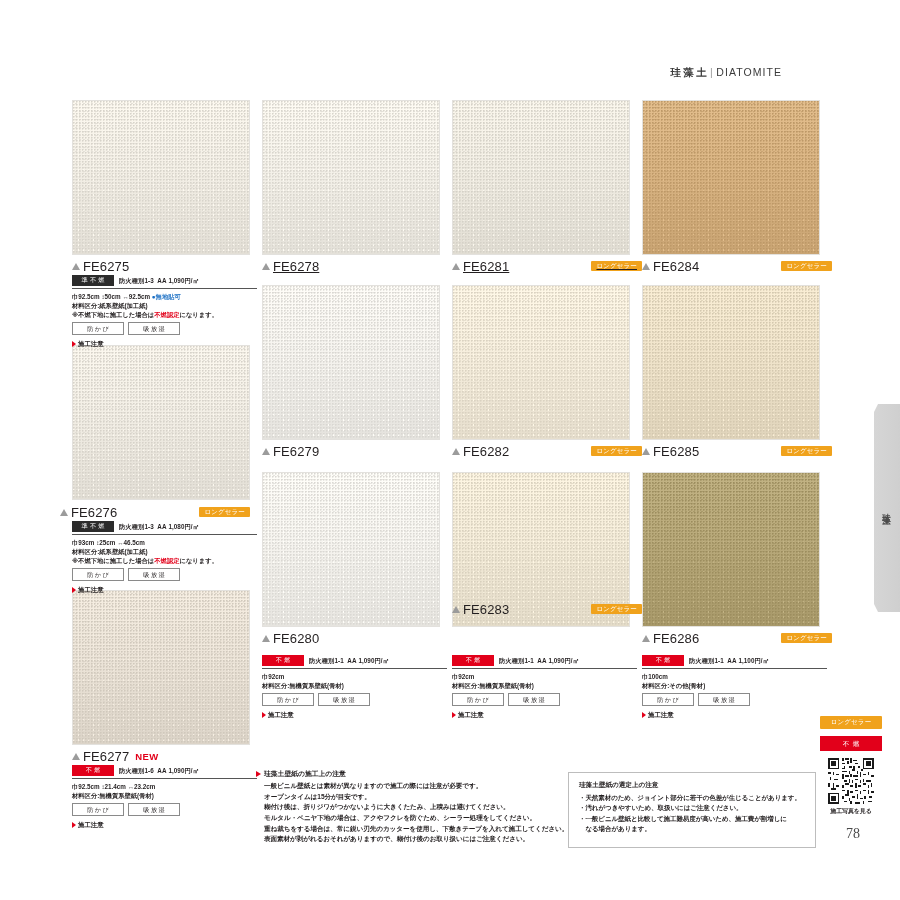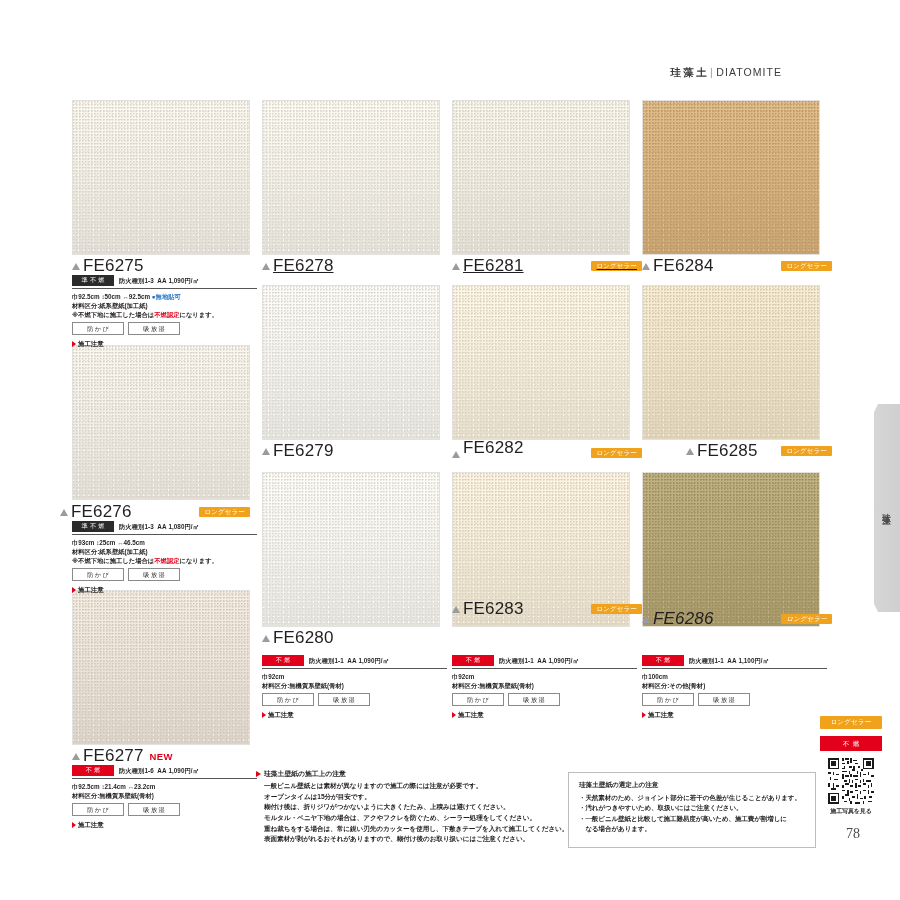--- a/index.html
+++ b/index.html
@@ -33,21 +33,21 @@
 
   
   .label-row {
     position:absolute; display:flex; align-items:center;
     height:14px; width:190px;
   }
   .tri {
     width:0;height:0;border-left:4.5px solid transparent;border-right:4.5px solid transparent;
     border-bottom:7px solid #9b9b9b; margin-right:3px; flex:0 0 auto;
   }
-  .code { font-size:17px; letter-spacing:.01em; color:#231f20; }
+  .code { font-size:13px; letter-spacing:.01em; color:#231f20; }
   .new-tag { color:#e2001a; font-size:9.5px; font-weight:700; margin-left:6px; letter-spacing:.04em; }
   .ls-badge {
     margin-left:auto;
     background:#f0a21c; color:#ffffff;
     font-size:6.5px; letter-spacing:.02em;
     padding:2px 5px 2px; border-radius:1px; white-space:nowrap;
     line-height:1;
   }
 
   
@@ -183,21 +183,21 @@
   </div>
   <div class="label-row" style="left:452px;top:259px;text-decoration:underline;">
     <span class="tri"></span>
     <span class="code">FE6281</span>
     <span class="ls-badge">ロングセラー</span>
   </div>
 
   <div class="cell" style="left:452px;top:285px;width:178px;height:155px;">
     <div class="swatch" id="sw7" style="background-color: rgb(246, 238, 221); background-image: radial-gradient(circle at 30% 30%, rgb(218, 210, 193) 0.6px, transparent 0.9px), radial-gradient(circle at 70% 65%, rgb(230, 222, 205) 0.7px, transparent 1.1px), radial-gradient(circle at 15% 80%, rgb(255, 248, 231) 0.6px, transparent 1px), linear-gradient(rgb(255, 248, 231) 0%, rgb(246, 238, 221) 45%, rgb(230, 222, 205) 100%); background-size: 3px 3px, 4px 4px, 5px 5px, 100% 100%;"></div>
   </div>
-  <div class="label-row" style="left:452px;top:444px;align-items:flex-end;">
+  <div class="label-row" style="left:452px;top:444px;">
     <span class="tri"></span>
     <span class="code">FE6282</span>
     <span class="ls-badge">ロングセラー</span>
   </div>
 
   <div class="cell" style="left:452px;top:472px;width:178px;height:155px;">
     <div class="swatch" id="sw8" style="background-color: rgb(244, 236, 217); background-image: radial-gradient(circle at 30% 30%, rgb(216, 208, 189) 0.6px, transparent 0.9px), radial-gradient(circle at 70% 65%, rgb(228, 220, 201) 0.7px, transparent 1.1px), radial-gradient(circle at 15% 80%, rgb(254, 246, 227) 0.6px, transparent 1px), linear-gradient(rgb(254, 246, 227) 0%, rgb(244, 236, 217) 45%, rgb(228, 220, 201) 100%); background-size: 3px 3px, 4px 4px, 5px 5px, 100% 100%;"></div>
   </div>
   <div class="label-row" style="left:452px;top:602px;">
     <span class="tri"></span>
@@ -210,30 +210,30 @@
   </div>
   <div class="label-row" style="left:642px;top:259px;">
     <span class="tri"></span>
     <span class="code">FE6284</span>
     <span class="ls-badge">ロングセラー</span>
   </div>
 
   <div class="cell" style="left:642px;top:285px;width:178px;height:155px;">
     <div class="swatch" id="sw10" style="background-color: rgb(240, 228, 203); background-image: radial-gradient(circle at 30% 30%, rgb(212, 200, 175) 0.6px, transparent 0.9px), radial-gradient(circle at 70% 65%, rgb(224, 212, 187) 0.7px, transparent 1.1px), radial-gradient(circle at 15% 80%, rgb(250, 238, 213) 0.6px, transparent 1px), linear-gradient(rgb(250, 238, 213) 0%, rgb(240, 228, 203) 45%, rgb(224, 212, 187) 100%); background-size: 3px 3px, 4px 4px, 5px 5px, 100% 100%;"></div>
   </div>
-  <div class="label-row" style="left:642px;top:444px;padding-left:44px;">
+  <div class="label-row" style="left:642px;top:444px;">
     <span class="tri"></span>
     <span class="code">FE6285</span>
     <span class="ls-badge">ロングセラー</span>
   </div>
 
   <div class="cell" style="left:642px;top:472px;width:178px;height:155px;">
     <div class="swatch" id="sw11" style="background-color: rgb(184, 169, 122); background-image: radial-gradient(circle at 30% 30%, rgb(156, 141, 94) 0.6px, transparent 0.9px), radial-gradient(circle at 70% 65%, rgb(168, 153, 106) 0.7px, transparent 1.1px), radial-gradient(circle at 15% 80%, rgb(194, 179, 132) 0.6px, transparent 1px), linear-gradient(rgb(194, 179, 132) 0%, rgb(184, 169, 122) 45%, rgb(168, 153, 106) 100%); background-size: 3px 3px, 4px 4px, 5px 5px, 100% 100%;"></div>
   </div>
-  <div class="label-row" style="left:642px;top:612px;font-style:italic;">
+  <div class="label-row" style="left:642px;top:631px;">
     <span class="tri"></span>
     <span class="code">FE6286</span>
     <span class="ls-badge">ロングセラー</span>
   </div>
 </div>
 
 <div class="spec" style="left:72px;top:275px;">
   <div class="spec-top">
     <span class="fire-badge black">準不燃</span>
     <span class="fire-text"><span>防火種別1-3</span>&nbsp;&nbsp;<span>AA</span>&nbsp;<span>1,090円/㎡</span></span>

